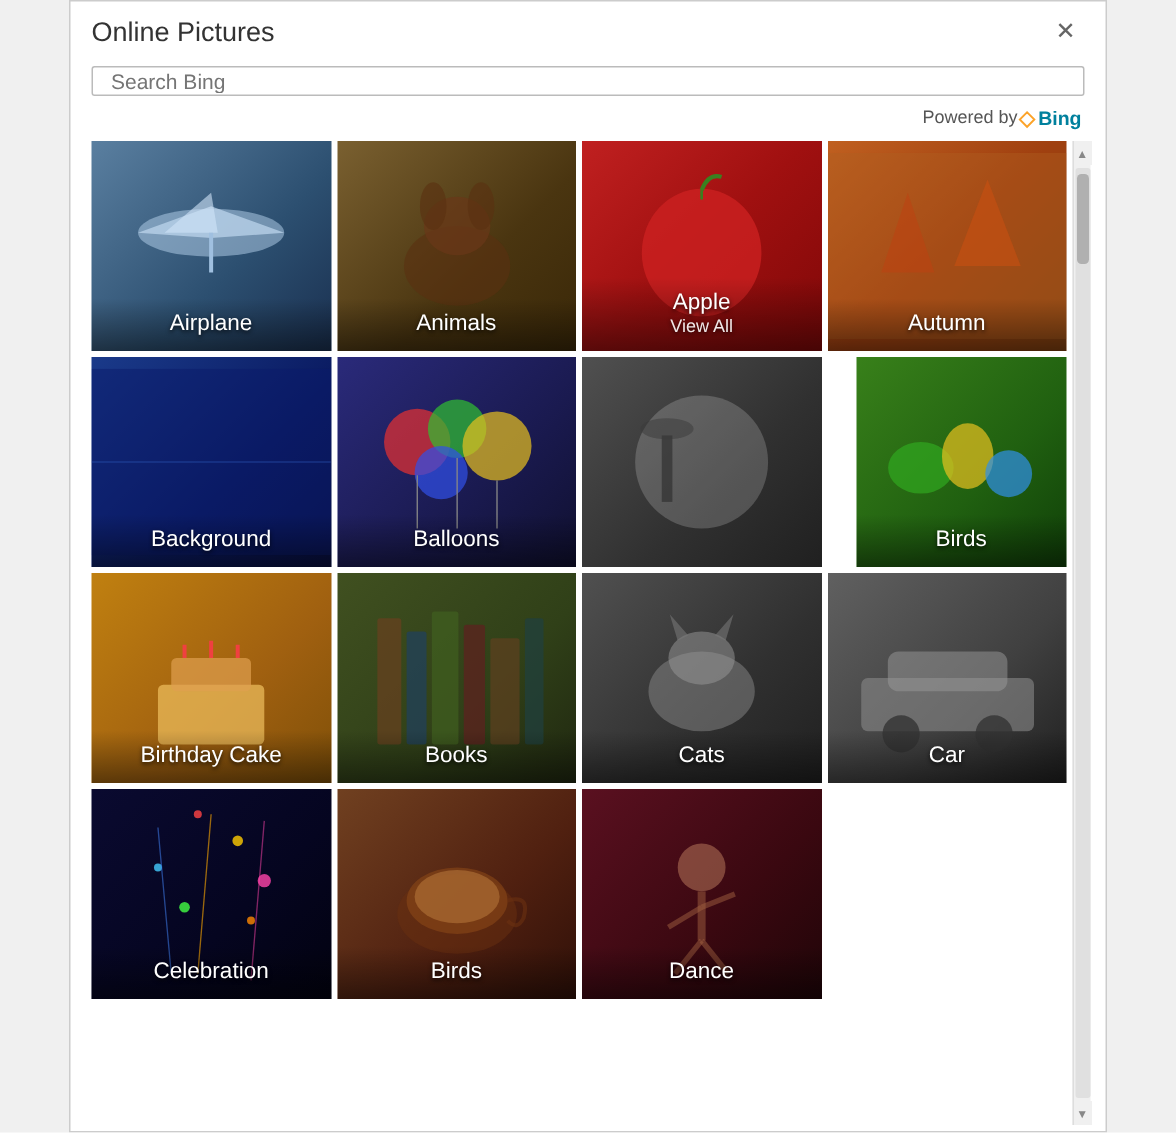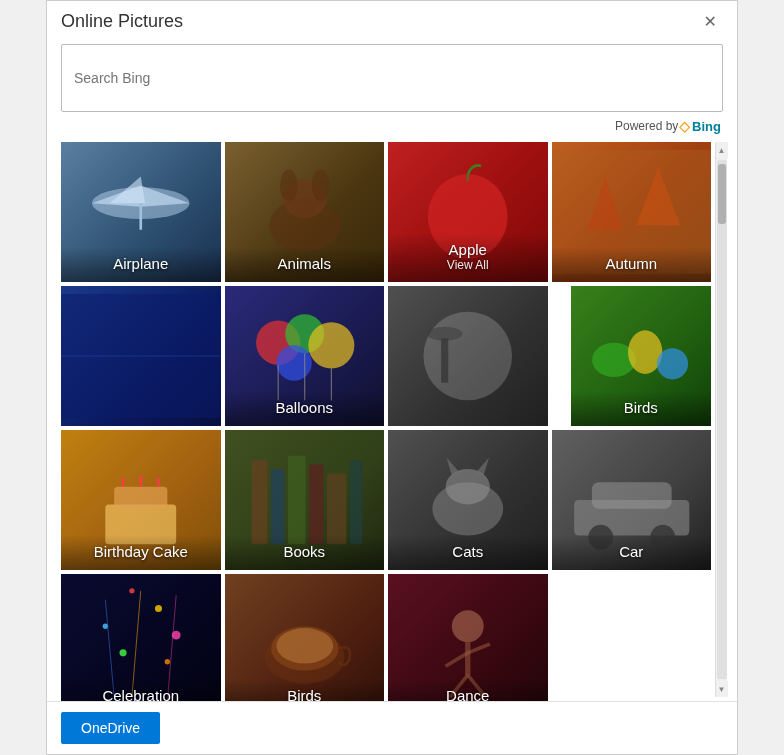--- a/index.html
+++ b/index.html
@@ -40,21 +40,21 @@
       background: none;
       border: none;
       padding: 2px 6px;
       line-height: 1;
     }
     .search-bar {
       padding: 6px 14px 4px 14px;
     }
     .search-input {
       width: 100%;
-      padding: 25px 12px;
+      padding: 1px 12px;
       border: 1px solid #bbb;
       border-radius: 2px;
       font-size: 14px;
       color: #aaa;
       outline: none;
     }
     .powered-by {
       display: flex;
       align-items: center;
       justify-content: flex-end;
@@ -253,20 +253,21 @@
         <polygon points="60,30 80,90 40,90" fill="#c04010" opacity="0.5"></polygon>
         <polygon points="120,20 145,85 95,85" fill="#d05010" opacity="0.5"></polygon>
           </svg>
           <div class="grid-item-label">Autumn</div>
         </div>
         <div class="grid-item bg-background">
           <svg class="item-svg" viewBox="0 0 180 140">
             <rect x="0" y="0" width="180" height="140" fill="#0a1a6a" opacity="0.5"></rect>
         <line x1="0" y1="70" x2="180" y2="70" stroke="#3060c0" stroke-width="1" opacity="0.4"></line>
           </svg>
+          <div class="grid-item-label">Background</div>
         </div>
         <div class="grid-item bg-balloons">
           <svg class="item-svg" viewBox="0 0 180 140">
             <circle cx="60" cy="55" r="25" fill="#e83030" opacity="0.7"></circle>
         <circle cx="90" cy="45" r="22" fill="#30c030" opacity="0.7"></circle>
         <circle cx="120" cy="58" r="26" fill="#e8c020" opacity="0.7"></circle>
         <circle cx="78" cy="78" r="20" fill="#3050e8" opacity="0.7"></circle>
         <line x1="60" y1="80" x2="60" y2="120" stroke="#888" stroke-width="1"></line>
         <line x1="90" y1="67" x2="90" y2="120" stroke="#888" stroke-width="1"></line>
         <line x1="120" y1="84" x2="120" y2="120" stroke="#888" stroke-width="1"></line>
@@ -365,16 +366,13 @@
 
     <div class="scrollbar">
       <button class="scroll-up">▲</button>
       <div class="scroll-track">
         <div class="scroll-thumb"></div>
       </div>
       <button class="scroll-down">▼</button>
     </div>
   </div>
 
-  <div class="footer">
-    <button class="onedrive-btn">OneDrive</button>
-  </div>
 </div>
 
 </body></html>

